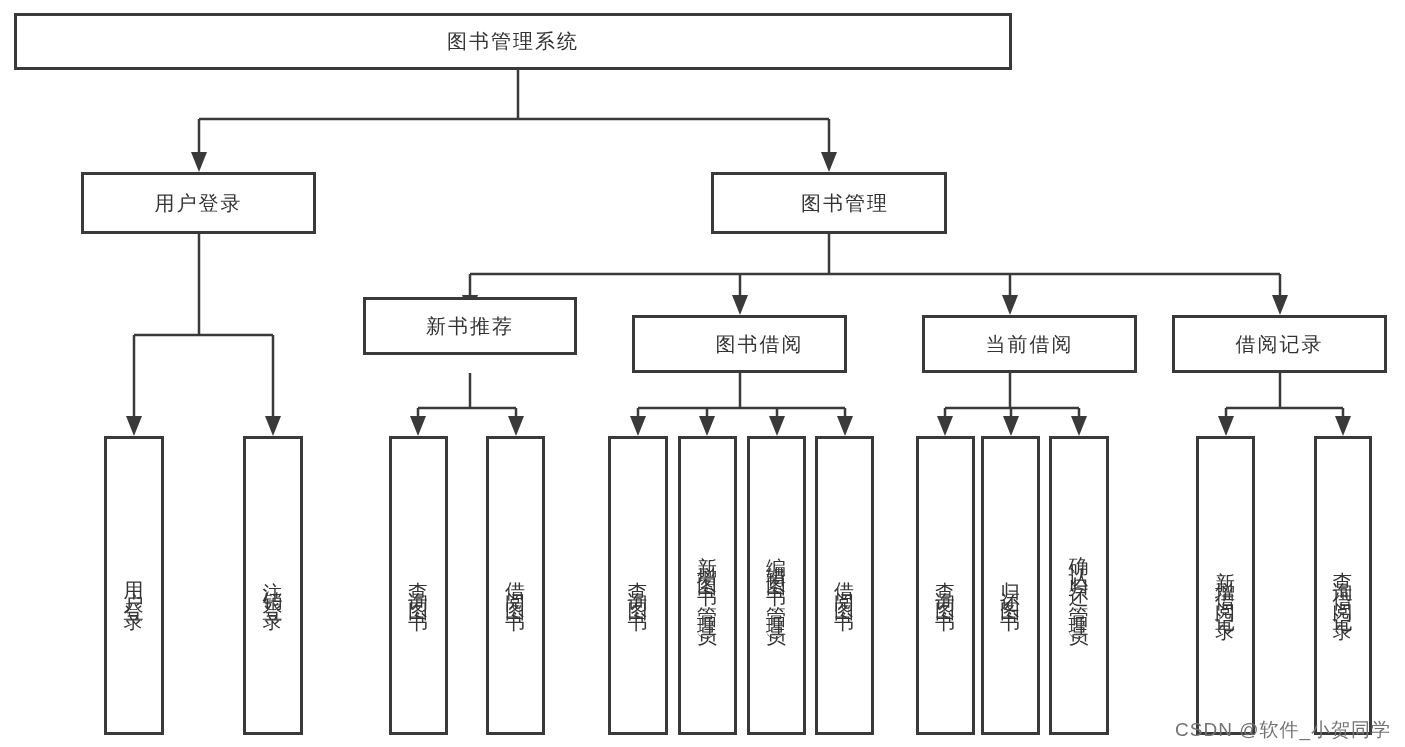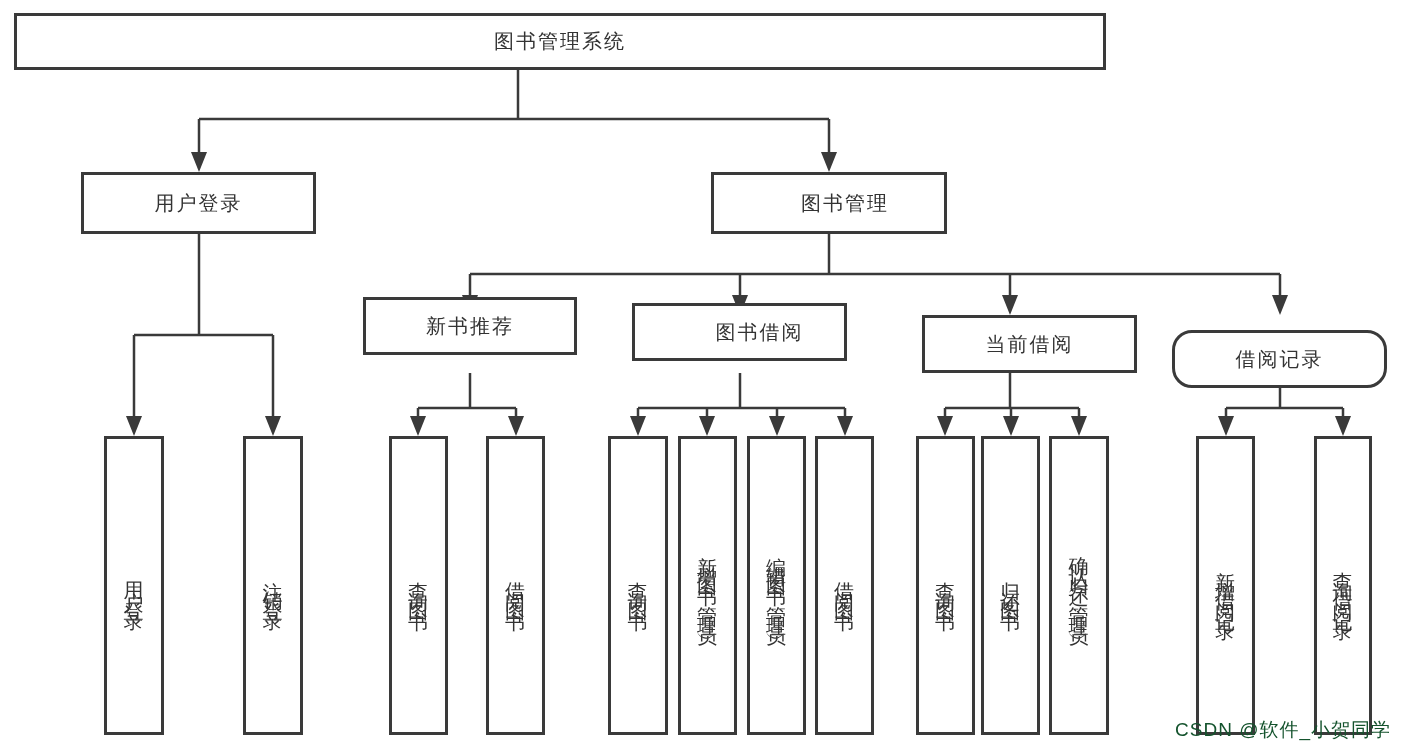--- a/index.html
+++ b/index.html
@@ -38,21 +38,21 @@
     letter-spacing: 10px;
     line-height: 1.2;
   }
   .watermark {
     position: absolute;
     right: 14px;
     bottom: 4px;
     z-index: 3;
     font-size: 19px;
     letter-spacing: 1px;
-    color: #14532d;
+    color: #737373;
     white-space: nowrap;
   }
 </style>
 </head>
 <body>
 
 <div class="canvas">
 
   <svg class="wires" width="1405" height="747" viewBox="0 0 1405 747" stroke="#3a3a3a" stroke-width="2.5" fill="none">
 
@@ -112,29 +112,29 @@
       <polygon points="769,416 785,416 777,436"></polygon>
       <polygon points="837,416 853,416 845,436"></polygon>
       <polygon points="937,416 953,416 945,436"></polygon>
       <polygon points="1003,416 1019,416 1011,436"></polygon>
       <polygon points="1071,416 1087,416 1079,436"></polygon>
       <polygon points="1218,416 1234,416 1226,436"></polygon>
       <polygon points="1335,416 1351,416 1343,436"></polygon>
     </g>
   </svg>
 
-  <div class="box" style="left:14px; top:13px; width:1092px; height:57px;">图书管理系统</div>
+  <div class="box" style="left:14px; top:13px; width:998px; height:57px;">图书管理系统</div>
 
   <div class="box" style="left:81px; top:172px; width:235px; height:62px;">用户登录</div>
   <div class="box" style="left:711px; top:172px; width:236px; height:62px;padding-left:32px;">图书管理</div>
 
   <div class="box" style="left:363px; top:297px; width:214px; height:58px;">新书推荐</div>
-  <div class="box" style="left:632px; top:303px; width:215px; height:58px;padding-left:40px;">图书借阅</div>
+  <div class="box" style="left:632px; top:315px; width:215px; height:58px;padding-left:40px;">图书借阅</div>
   <div class="box" style="left:902px; top:315px; width:215px; height:58px;margin-left:20px;">当前借阅</div>
-  <div class="box" style="left:1172px; top:330px; width:215px; height:58px;border-radius:20px;">借阅记录</div>
+  <div class="box" style="left:1172px; top:315px; width:215px; height:58px;">借阅记录</div>
 
   <div class="box leaf" style="left:104px; top:436px; width:60px; height:299px;">用户登录</div>
   <div class="box leaf" style="left:243px; top:436px; width:60px; height:299px;">注销登录</div>
 
   <div class="box leaf" style="left:389px; top:436px; width:59px; height:299px;">查询图书</div>
   <div class="box leaf" style="left:486px; top:436px; width:59px; height:299px;">借阅图书</div>
 
   <div class="box leaf" style="left:608px; top:436px; width:60px; height:299px;">查询图书</div>
   <div class="box leaf" style="left:678px; top:436px; width:59px; height:299px;">新增图书（管理员）</div>
   <div class="box leaf" style="left:747px; top:436px; width:59px; height:299px;">编辑图书（管理员）</div>

